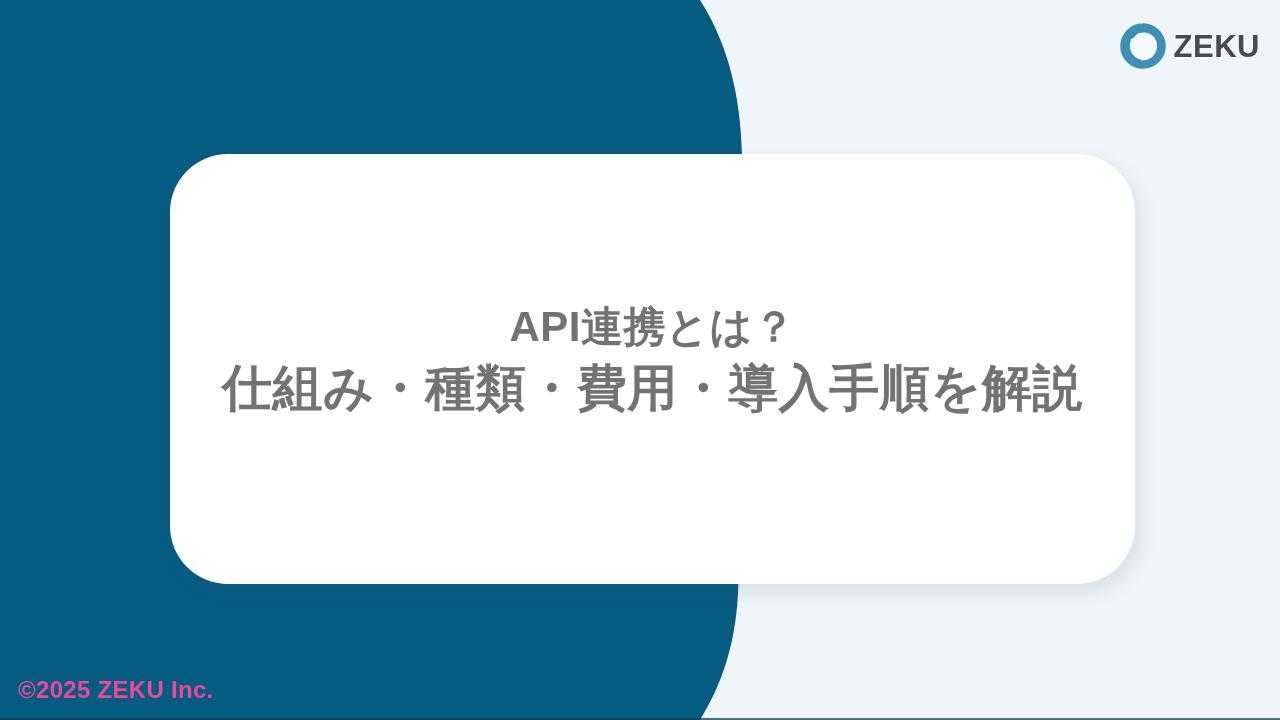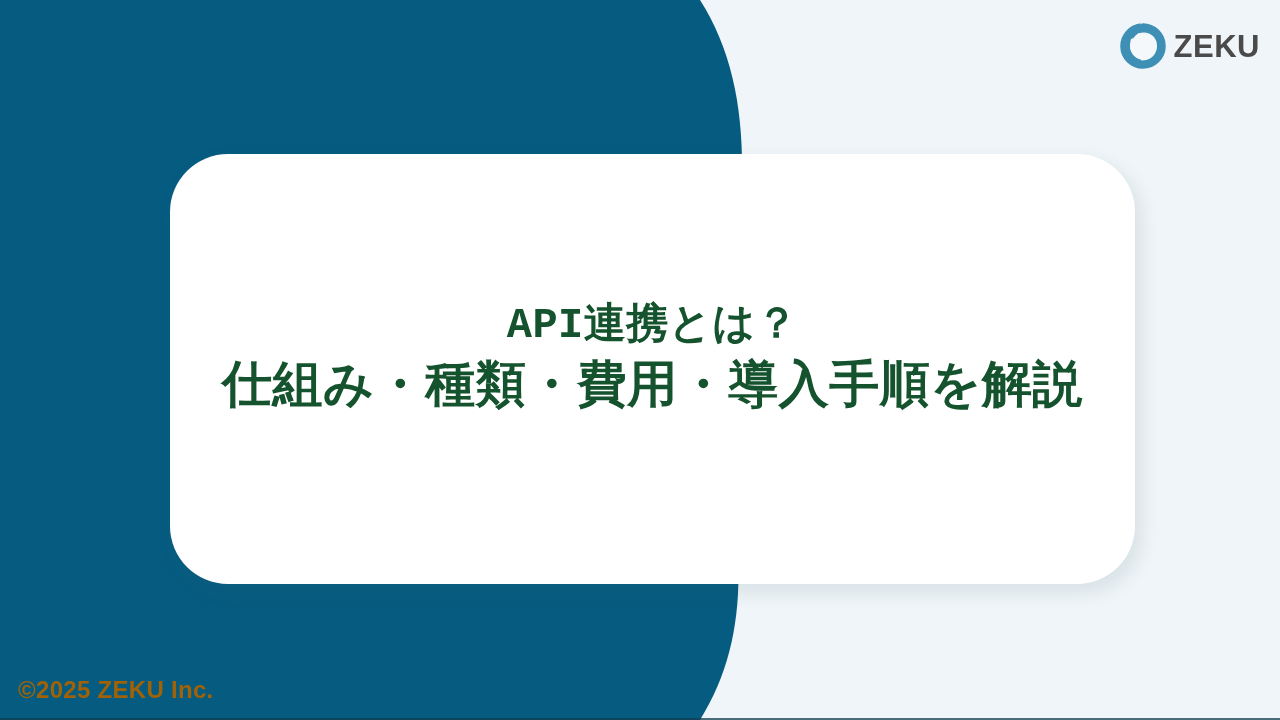--- a/index.html
+++ b/index.html
@@ -74,38 +74,38 @@
   }
 
   .title-block {
     width: 100%;
     text-align: center;
     padding: 0 24px;
     box-sizing: border-box;
     margin-top: -18px;
   }
   .title-line {
-    color: #14532d;
+    color: #737373;
     font-weight: bold;
     line-height: 1.32;
     letter-spacing: 0.5px;
     white-space: nowrap;
-    font-family: Liberation Mono, monospace;
+    font-family: Liberation Sans, sans-serif;
   }
   .title-line-1 { font-size: 42px; }
   .title-line-2 { font-size: 50px; }
 
   
   .footer {
     position: absolute;
     left: 18px;
     bottom: 18px;
     font-size: 24px;
     font-weight: bold;
-    color: #a16207;
+    color: #ec4899;
     letter-spacing: 0.3px;
     line-height: 1;
     font-family: "Liberation Sans", "DejaVu Sans", sans-serif;
   }
 
   
   .bottom-rule {
     position: absolute;
     left: 0;
     bottom: 0;

